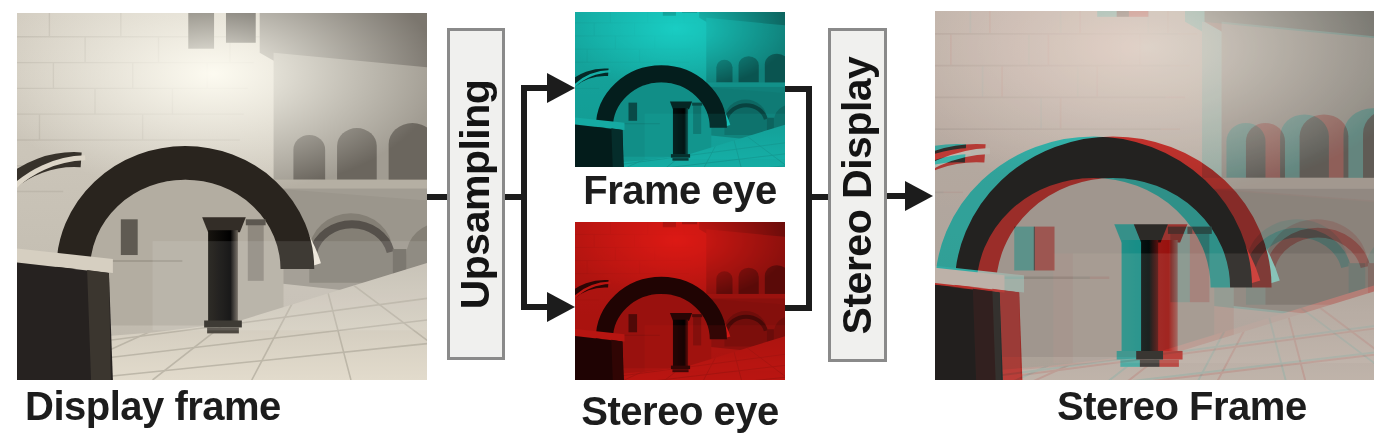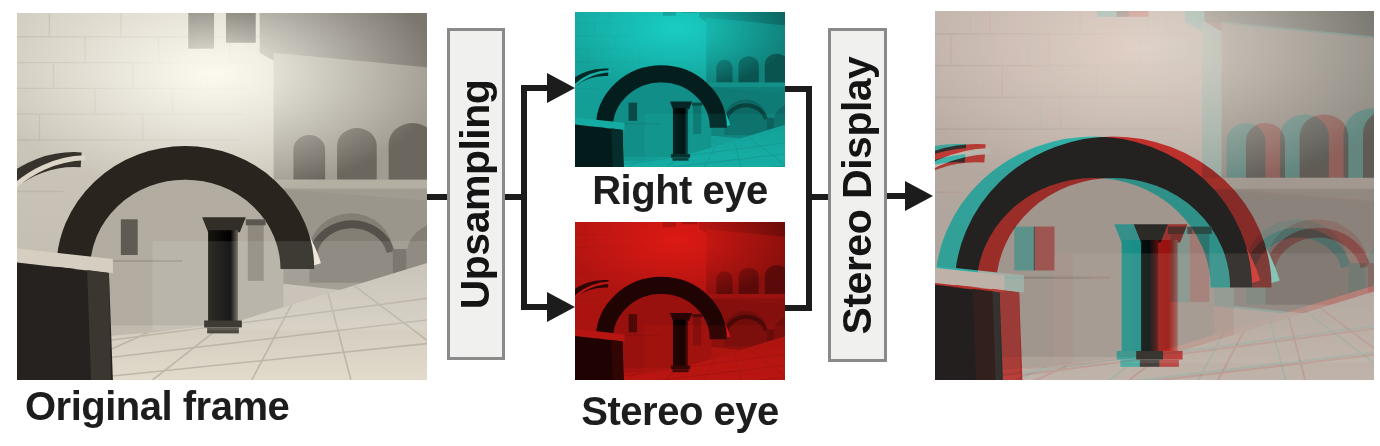--- a/index.html
+++ b/index.html
@@ -145,41 +145,41 @@
   </defs>
 </svg>
 
 <div class="canvas">
 
   <figure class="photo-wrap pos-original">
     <svg width="410" height="367" viewBox="0 0 440 370" preserveAspectRatio="xMidYMid slice" role="img">
       <use href="#scene"></use>
     </svg>
   </figure>
-  <div class="caption cap-original">Original frame</div>
+  <div class="caption cap-original">Display frame</div>
 
   <div class="seg seg-in"></div>
 
   <div class="process-box box-upsampling">
     <span class="vtext">Upsampling</span>
   </div>
 
   <div class="seg seg-up-out"></div>
   <div class="seg seg-branch-v"></div>
   <div class="seg seg-branch-top"></div>
   <div class="arrowhead ah-top"></div>
   <div class="seg seg-branch-bot"></div>
   <div class="arrowhead ah-bot"></div>
 
   <figure class="photo-wrap pos-lefteye">
     <svg width="210" height="155" viewBox="12 6 416 352" preserveAspectRatio="xMidYMid slice" role="img">
       <use href="#scene" filter="url(#fCyan)"></use>
     </svg>
   </figure>
-  <div class="caption center cap-lefteye">Right eye</div>
+  <div class="caption center cap-lefteye">Frame eye</div>
 
   <figure class="photo-wrap pos-righteye">
     <svg width="210" height="158" viewBox="12 6 416 352" preserveAspectRatio="xMidYMid slice" role="img">
       <use href="#scene" filter="url(#fRed)"></use>
     </svg>
   </figure>
   <div class="caption center cap-righteye">Stereo eye</div>
 
   <div class="seg seg-le-out"></div>
   <div class="seg seg-re-out"></div>
@@ -193,14 +193,15 @@
   <div class="seg seg-sd-out"></div>
   <div class="arrowhead ah-out"></div>
 
   <figure class="photo-wrap pos-stereo">
     <svg class="stereo-svg" width="439" height="369" viewBox="45 25 360 315" preserveAspectRatio="xMidYMid slice" role="img">
       <rect x="25" y="5" width="410" height="360" fill="#000000"></rect>
       <use href="#scene" filter="url(#fRed)" transform="translate(-8 0)"></use>
       <use href="#scene" filter="url(#fCyan)" transform="translate(8 0)" style="mix-blend-mode:screen"></use>
     </svg>
   </figure>
+  <div class="caption cap-stereo">Stereo Frame</div>
 
 </div>
 
 </body></html>

